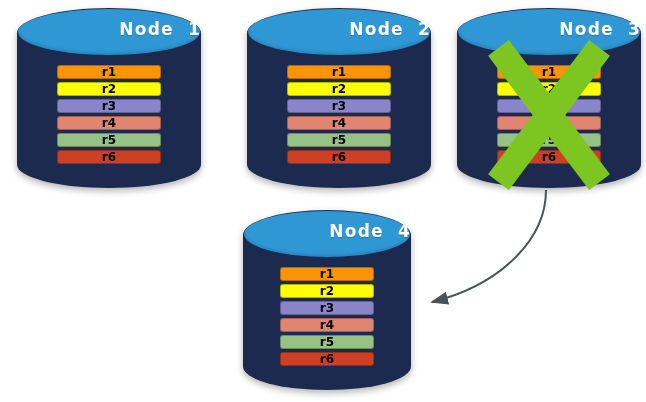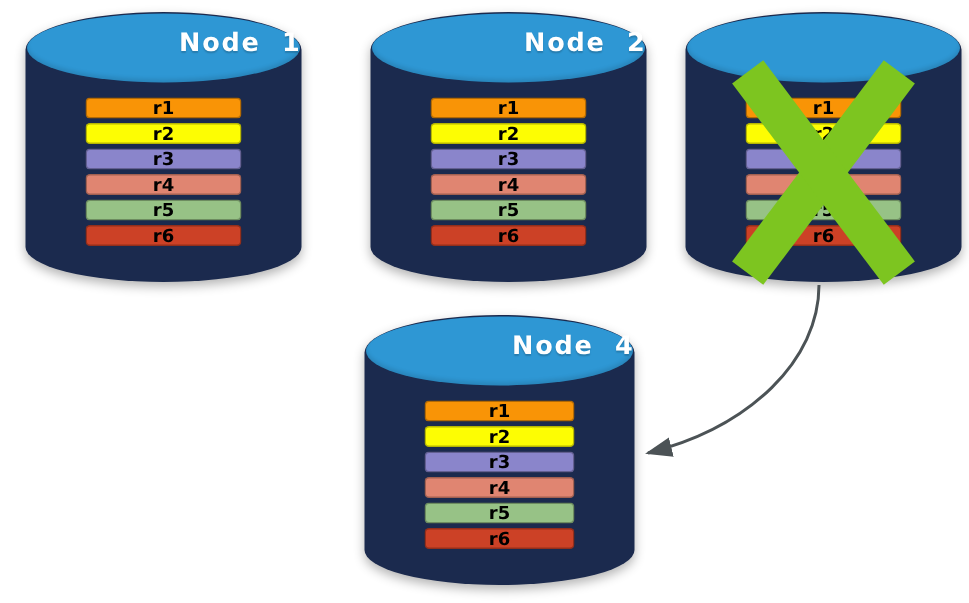--- a/index.html
+++ b/index.html
@@ -139,34 +139,35 @@
           <div class="row" style="background: rgb(253, 253, 3); top: 74px;">r2</div>
           <div class="row" style="background: rgb(138, 133, 203); top: 91px;">r3</div>
           <div class="row" style="background: rgb(224, 133, 113); top: 108px;">r4</div>
           <div class="row" style="background: rgb(151, 194, 134); top: 125px;">r5</div>
           <div class="row" style="background: rgb(204, 65, 38); top: 142px;">r6</div>
         </div>
       </div>
       <div class="node" style="left: 457px; top: 8px; width: 184px; height: 180px;">
         <div class="cyl-body"></div>
         <div class="cyl-top"></div>
+        <div class="cyl-title">Node  3</div>
         <div class="rows">
           <div class="row" style="background: rgb(249, 148, 6); top: 57px;">r1</div>
           <div class="row" style="background: rgb(253, 253, 3); top: 74px;">r2</div>
           <div class="row" style="background: rgb(138, 133, 203); top: 91px;">r3</div>
           <div class="row" style="background: rgb(224, 133, 113); top: 108px;">r4</div>
           <div class="row" style="background: rgb(151, 194, 134); top: 125px;">r5</div>
           <div class="row" style="background: rgb(204, 65, 38); top: 142px;">r6</div>
         </div>
         <div class="x-mark" style="left: 0px; top: 34px; width: 184px; height: 146px;">
           <div class="x-bar a" style="background: rgb(125, 197, 32);"></div>
           <div class="x-bar b" style="background: rgb(125, 197, 32);"></div>
         </div>
       </div>
-      <div class="node" style="left: 243px; top: 210px; width: 168px; height: 180px; padding-left: 12px;">
+      <div class="node" style="left: 243px; top: 210px; width: 168px; height: 180px;">
         <div class="cyl-body"></div>
         <div class="cyl-top"></div>
         <div class="cyl-title">Node  4</div>
         <div class="rows">
           <div class="row" style="background: rgb(249, 148, 6); top: 57px;">r1</div>
           <div class="row" style="background: rgb(253, 253, 3); top: 74px;">r2</div>
           <div class="row" style="background: rgb(138, 133, 203); top: 91px;">r3</div>
           <div class="row" style="background: rgb(224, 133, 113); top: 108px;">r4</div>
           <div class="row" style="background: rgb(151, 194, 134); top: 125px;">r5</div>
           <div class="row" style="background: rgb(204, 65, 38); top: 142px;">r6</div>

